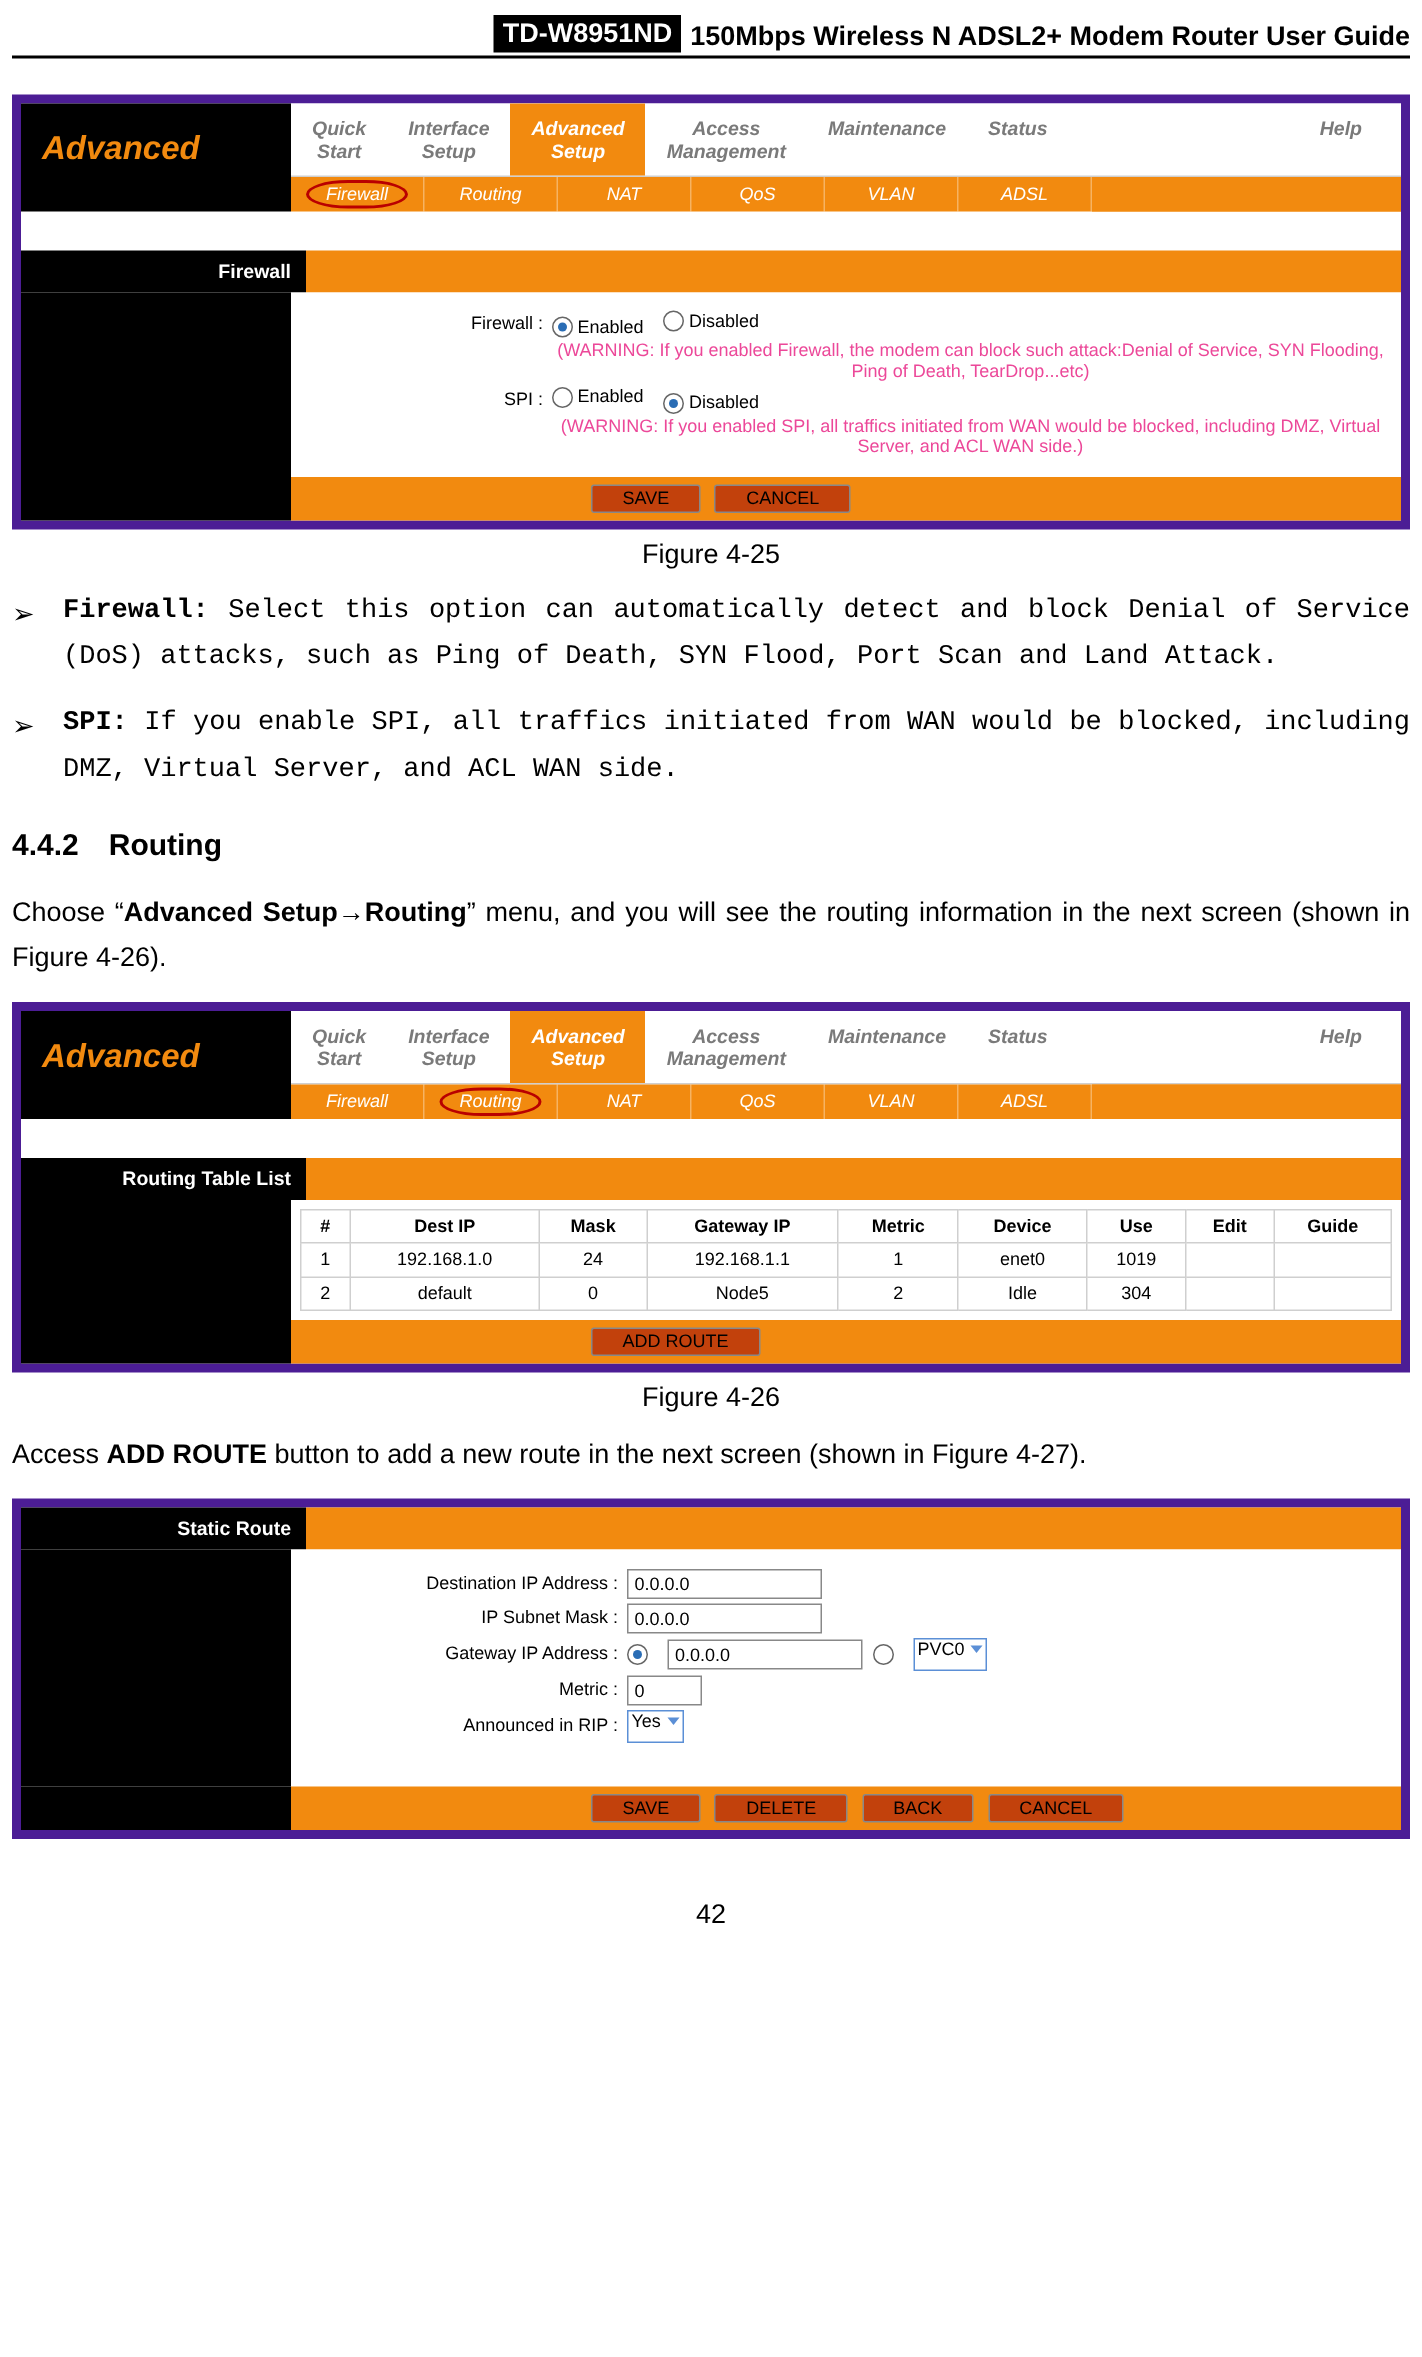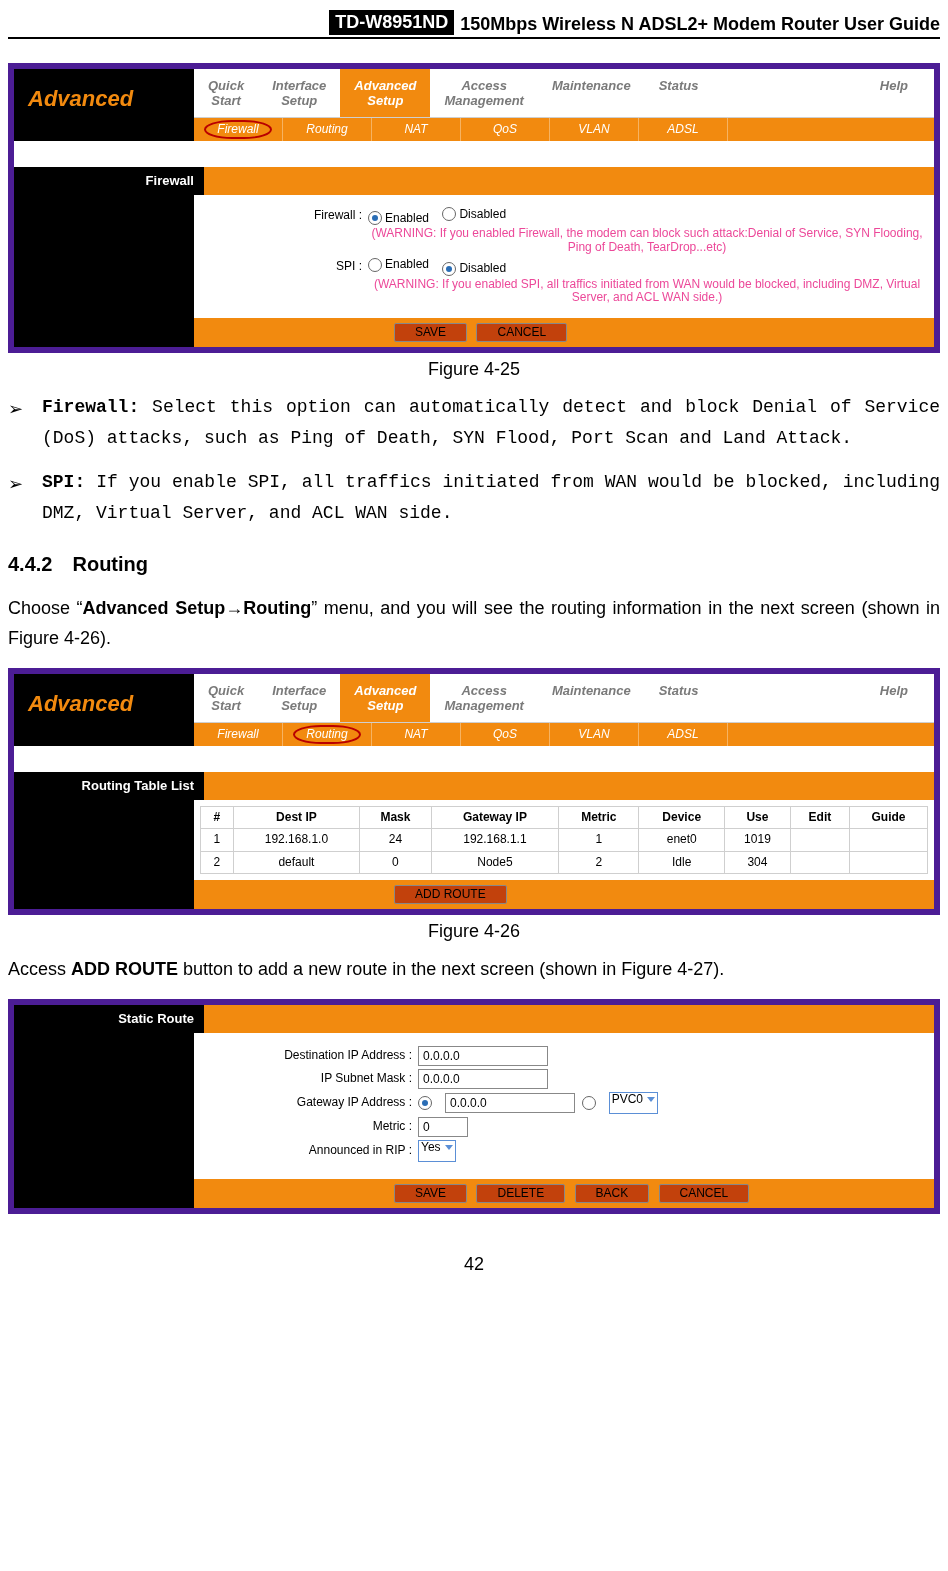--- a/index.html
+++ b/index.html
@@ -294,21 +294,21 @@
 </div>
 
 <div class="shot">
   <div class="sectband">
     <div class="lab">Static Route</div>
     <div class="rest"></div>
   </div>
 
   <div class="formbody">
     <div class="leftblack"></div>
-    <div class="content" style="padding:10px 8px 14px 8px;">
+    <div class="content" style="padding:10px 8px 26px 8px;">
       <div class="sr-row">
         <div class="srl">Destination IP Address :</div>
         <input class="txt" style="width: 120px;" value="0.0.0.0">
       </div>
       <div class="sr-row">
         <div class="srl">IP Subnet Mask :</div>
         <input class="txt" style="width: 120px;" value="0.0.0.0">
       </div>
       <div class="sr-row">
         <div class="srl">Gateway IP Address :</div>

